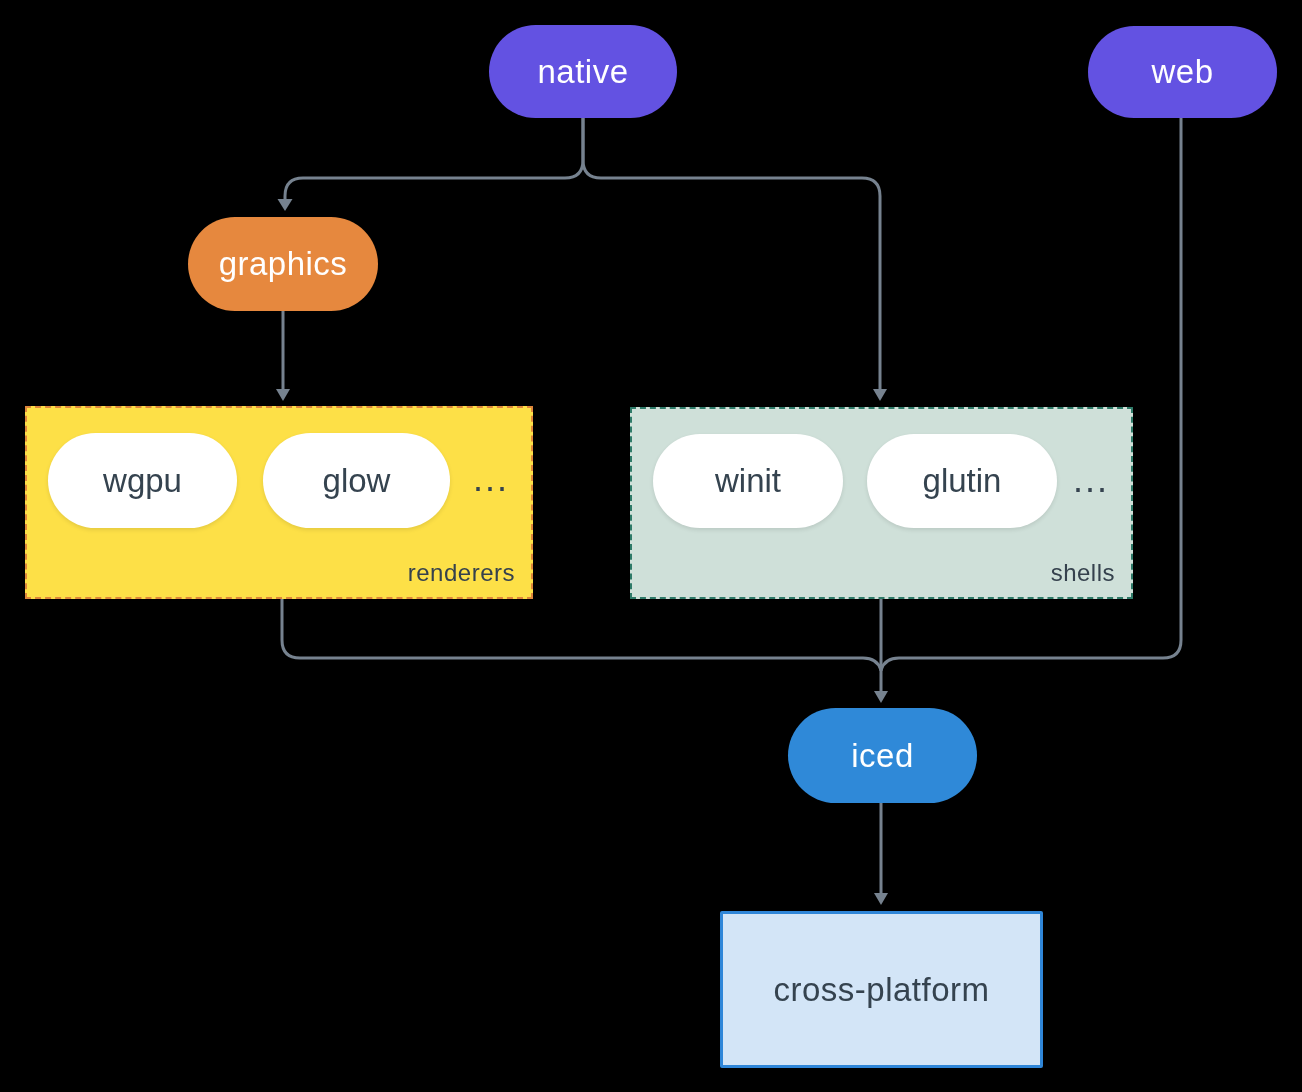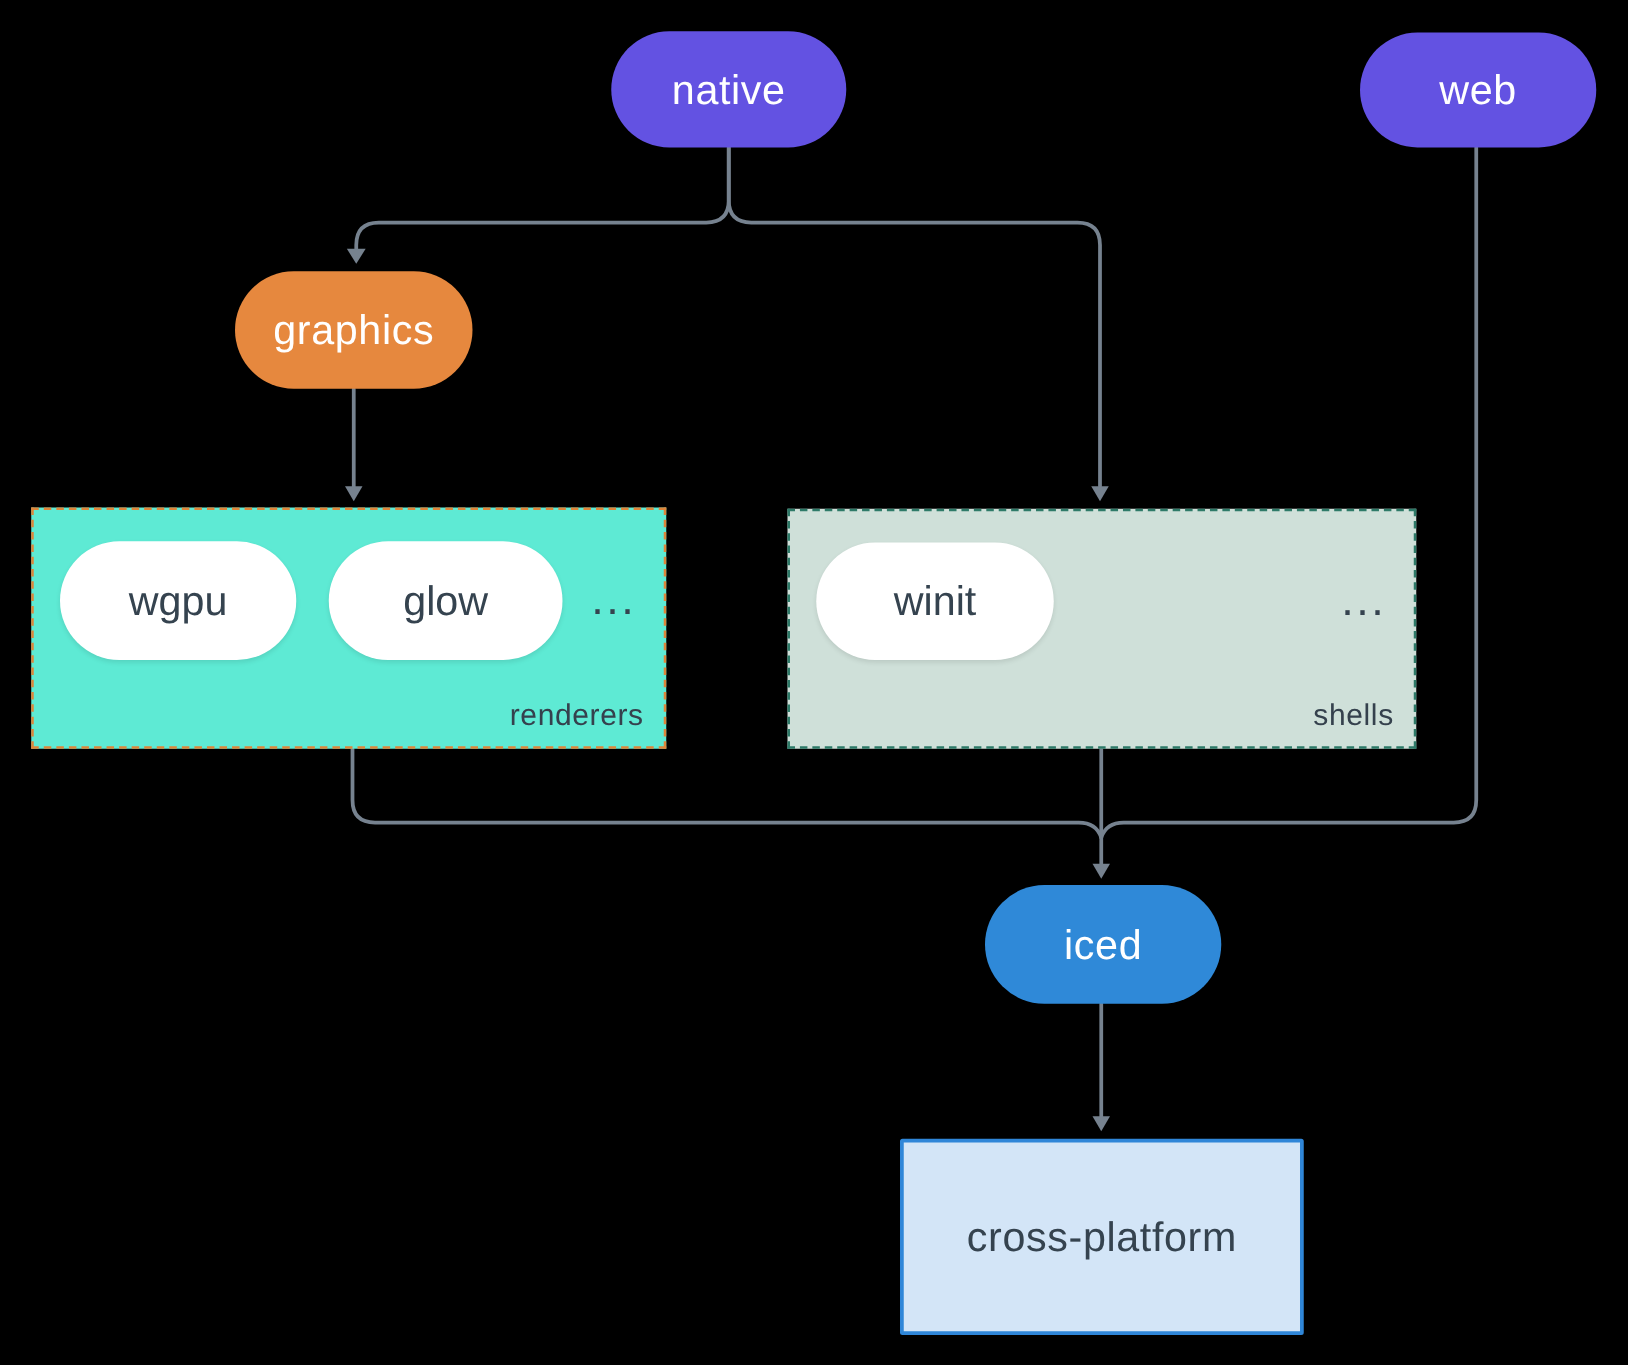--- a/index.html
+++ b/index.html
@@ -18,21 +18,21 @@
   .pill-native{left:489px;top:25px;width:188px;height:93px;background:#6352E2;}
   .pill-web{left:1088px;top:26px;width:189px;height:92px;background:#6352E2;text-align:center;}
   .pill-graphics{left:188px;top:217px;width:190px;height:94px;background:#E6883E;}
   .pill-iced{left:788px;top:708px;width:189px;height:95px;background:#2F89D8;}
 
   .group{
     position:absolute;box-sizing:border-box;
   }
   .group-renderers{
     left:25px;top:406px;width:508px;height:193px;
-    background:#5eead4;border:2px dashed #DE863B;
+    background:#fde047;border:2px dashed #DE863B;
   }
   .group-shells{
     left:630px;top:407px;width:503px;height:192px;
     background:#CFE0D9;border:2px dashed #2E7A68;text-align:right;
   }
   .white-pill{
     position:absolute;display:flex;align-items:center;justify-content:center;
     background:#FFFFFF;border-radius:48px;color:#35434F;font-size:33px;
     box-shadow:0 2px 4px rgba(0,0,0,0.10);
   }
@@ -100,20 +100,23 @@
       <span>glow</span>
     </div>
     <span class="ellipsis">...</span>
     <span class="group-label">renderers</span>
   </div>
 
   <div class="group group-shells">
     <div class="white-pill wp1">
       <span>winit</span>
     </div>
+    <div class="white-pill wp2">
+      <span>glutin</span>
+    </div>
     <span class="ellipsis">...</span>
     <span class="group-label">shells</span>
   </div>
 
   <div class="pill pill-iced">
     <span>iced</span>
   </div>
 
   <div class="app-box">
     <div>cross-platform</div>

